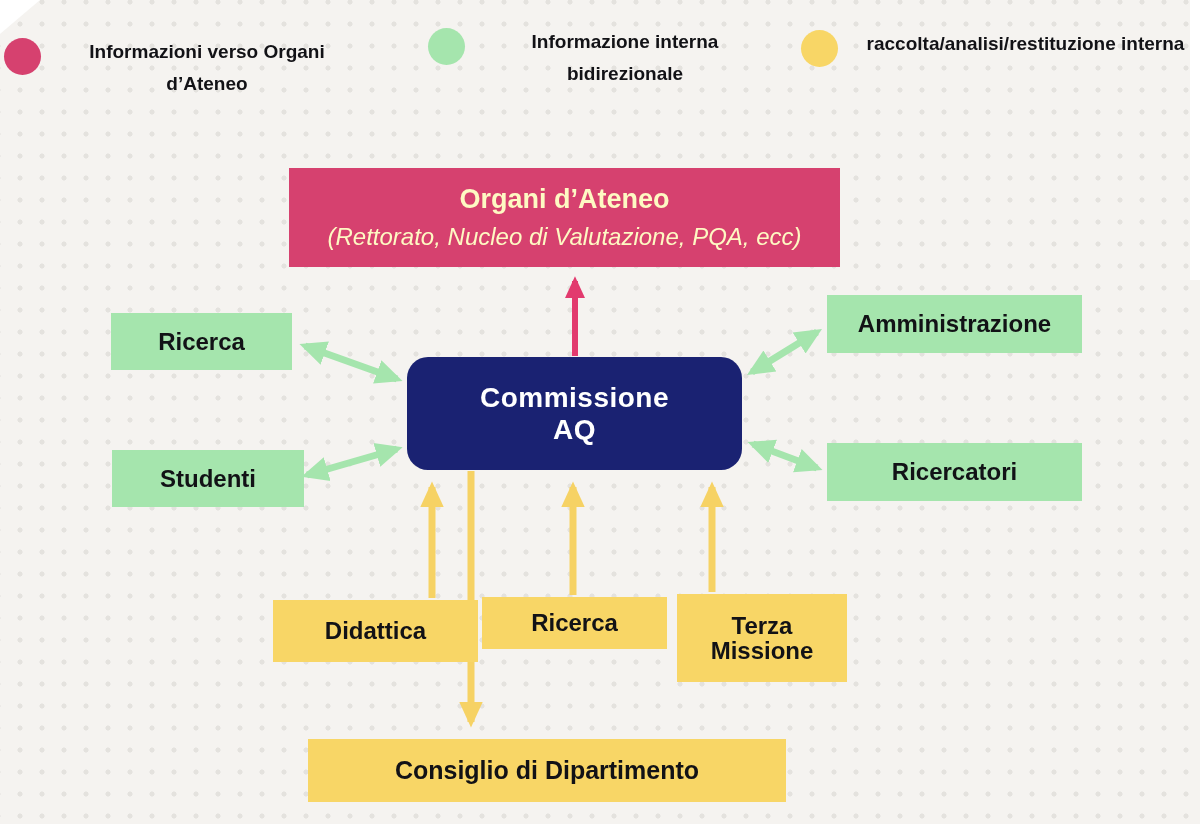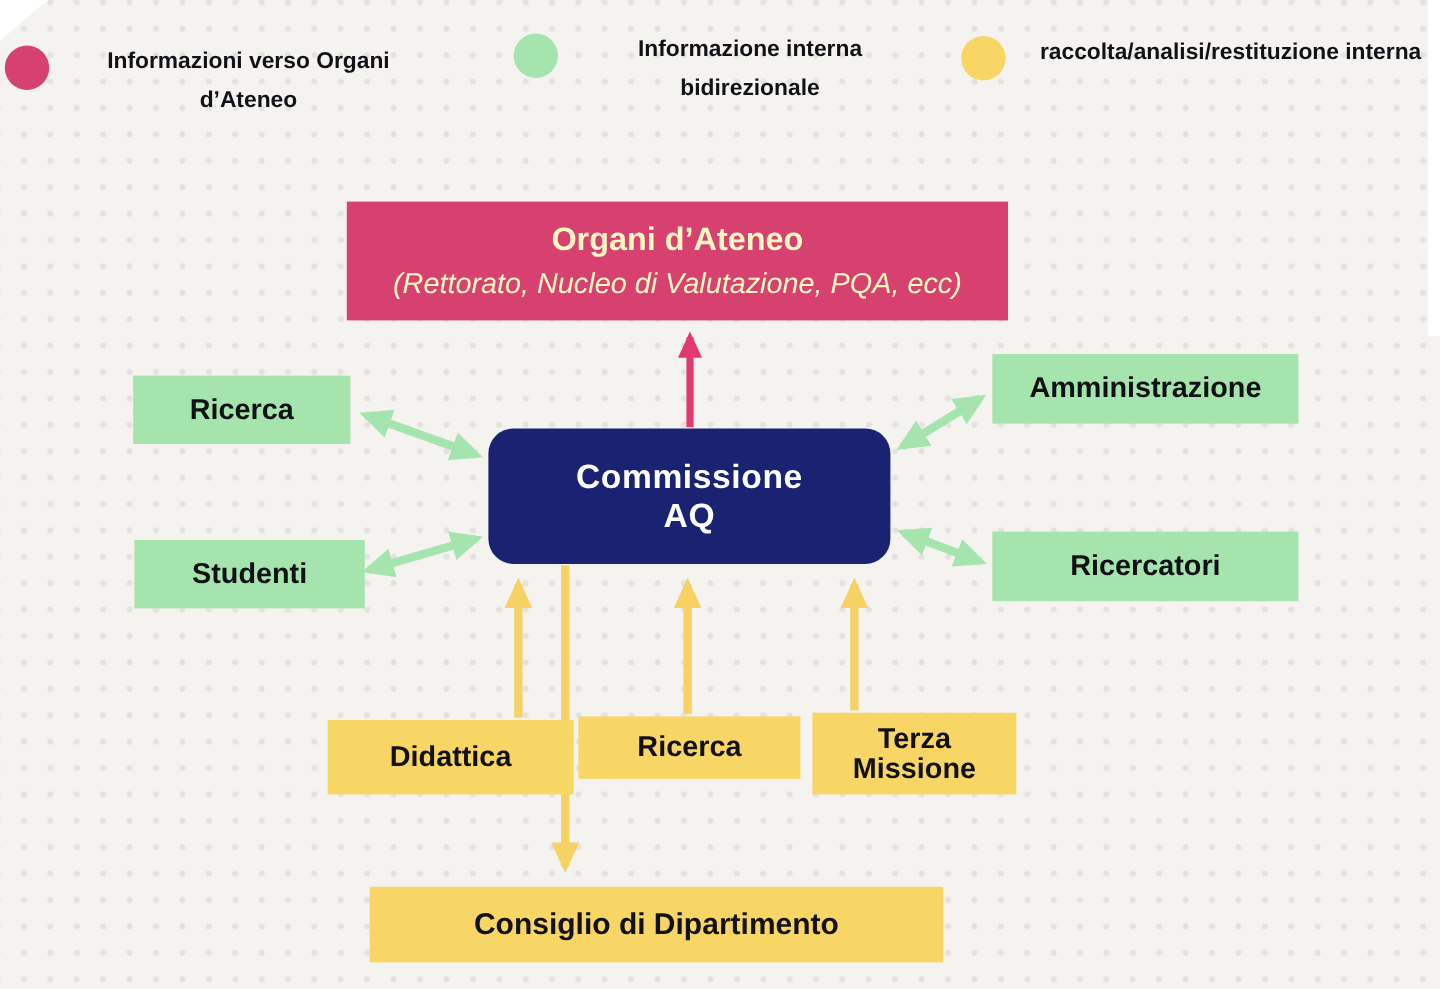--- a/index.html
+++ b/index.html
@@ -62,21 +62,21 @@
     color:#ffffff; font-size:28px; line-height:1.12; letter-spacing:0.5px;
   }
 
   #node-docenti         { left:111px; top:313px; width:181px; height:57px; }
   #node-studenti        { left:112px; top:450px; width:192px; height:57px; }
   #node-amministrazione { left:827px; top:295px; width:255px; height:58px; }
   #node-ricercatori     { left:827px; top:443px; width:255px; height:58px; }
 
   #node-didattica { left:273px; top:600px; width:205px; height:62px; }
   #node-ricerca   { left:482px; top:597px; width:185px; height:52px; }
-  #node-terza     { left:677px; top:594px; width:170px; height:68px; line-height:1.05; padding:0 6px; }
+  #node-terza     { left:677px; top:594px; width:170px; height:88px; line-height:1.05; padding:0 6px; }
   #node-consiglio { left:308px; top:739px; width:478px; height:63px; font-size:25px; }
 </style>
 </head>
 <body>
 
 <div class="canvas">
 
   <div class="corner-tl"></div>
   <div class="edge-strip-right"></div>
 

